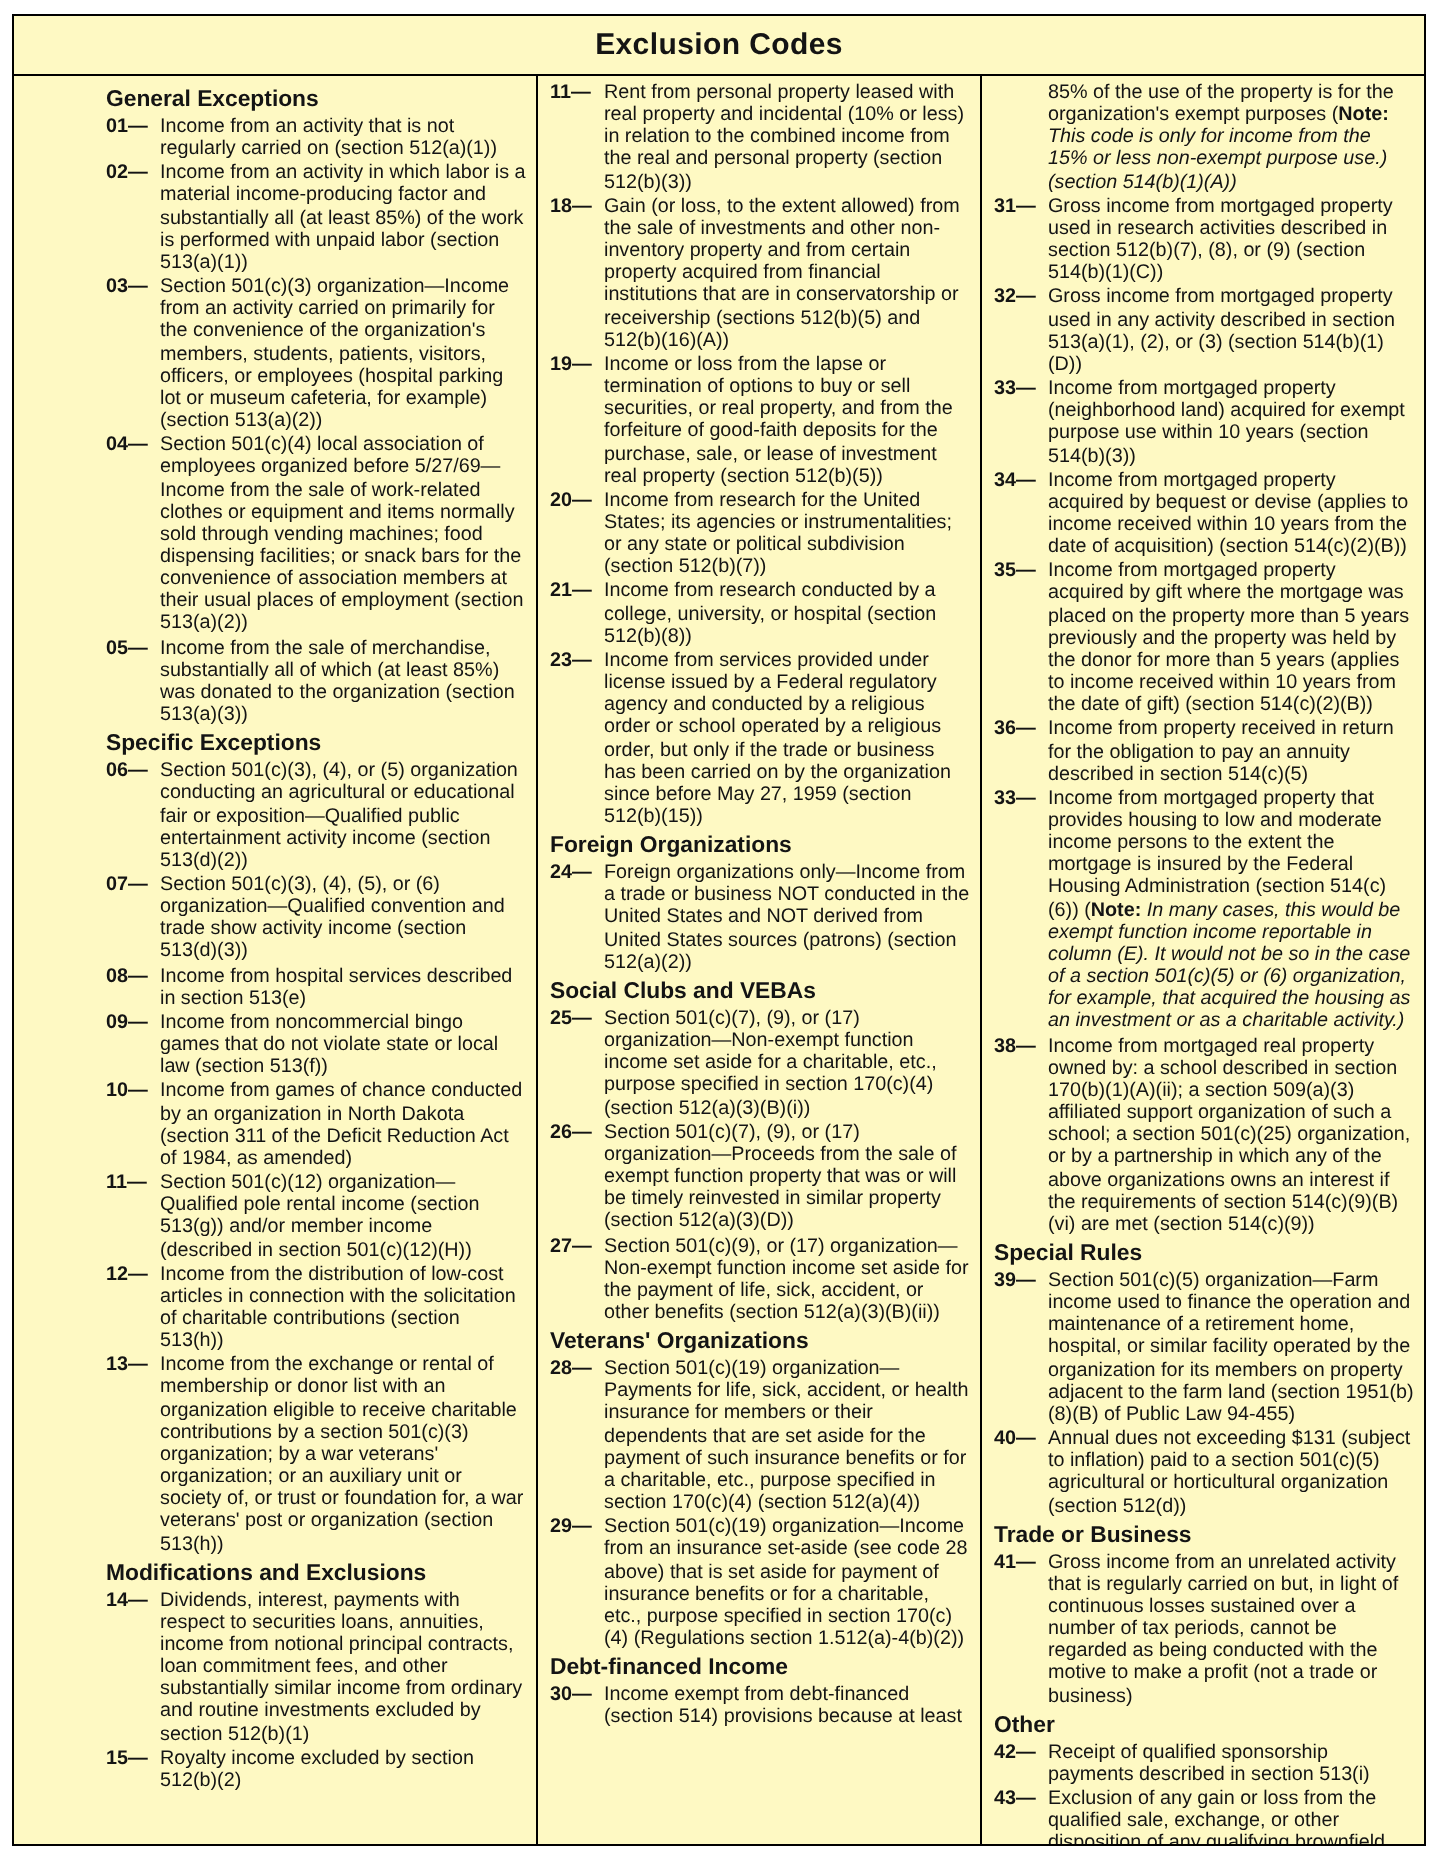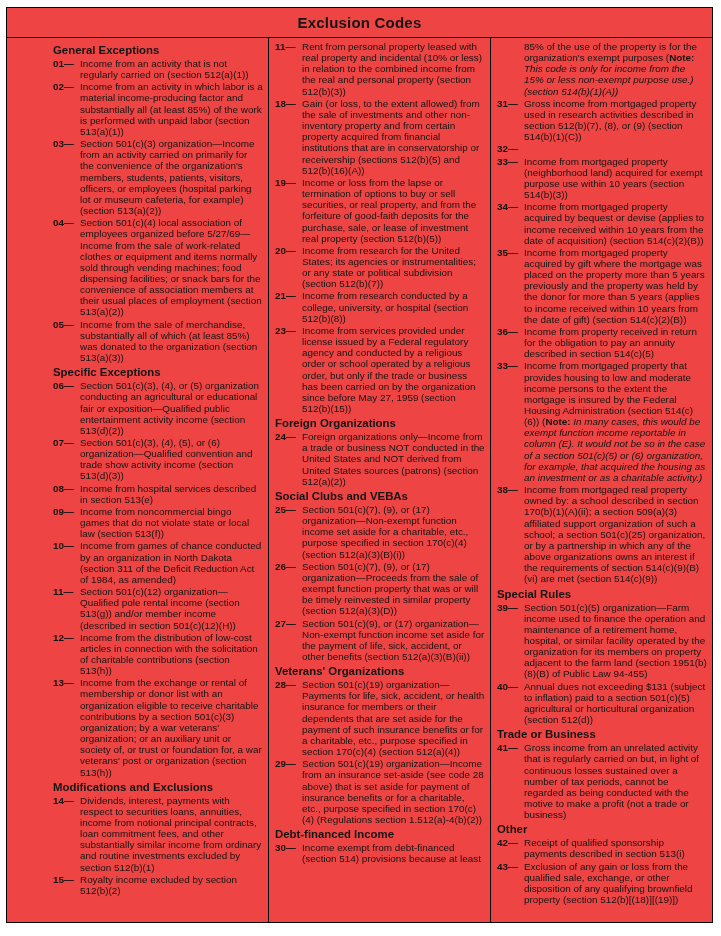--- a/index.html
+++ b/index.html
@@ -3,21 +3,21 @@
 <meta charset="utf-8">
 <style>
   html,body{margin:0;padding:0;background:#fff;}
   body{
     width:721px;height:936px;position:relative;overflow:hidden;
     font-family:"Liberation Sans","DejaVu Sans",sans-serif;
     color:#141414;-webkit-font-smoothing:antialiased;
   }
   .sheet{
     position:absolute;left:6px;top:7px;width:707px;height:916px;
-    border:1.5px solid #000;box-sizing:border-box;background:#ef4444;
+    border:1.5px solid #000;box-sizing:border-box;background:#fef9c3;
   }
   .title-band{
     height:30px;border-bottom:1.5px solid #000;box-sizing:border-box;
     display:flex;align-items:center;justify-content:center;
   }
   .title{font-size:15px;font-weight:bold;letter-spacing:.2px;}
   .cols{display:flex;height:calc(100% - 30px);margin-left:40px;}
   .col{
     flex:1 1 0;box-sizing:border-box;padding:3px 4px 0 6px;
     border-right:1.5px solid #000;overflow:hidden;
@@ -168,20 +168,21 @@
         <div class="item cont">
           <span class="num"></span>
           <span class="txt"><span class="n">85% of the use of the property is for the organization's exempt purposes (</span><span class="b">Note:</span><span class="i"> This code is only for income from the 15% or less non-exempt purpose use.) (section 514(b)(1)(A))</span></span>
         </div>
         <div class="item">
           <span class="num">31—</span>
           <span class="txt"><span class="n">Gross income from mortgaged property used in research activities described in section 512(b)(7), (8), or (9) (section 514(b)(1)(C))</span></span>
         </div>
         <div class="item">
           <span class="num">32—</span>
+          <span class="txt"><span class="n">Gross income from mortgaged property used in any activity described in section 513(a)(1), (2), or (3) (section 514(b)(1)(D))</span></span>
         </div>
         <div class="item">
           <span class="num">33—</span>
           <span class="txt"><span class="n">Income from mortgaged property (neighborhood land) acquired for exempt purpose use within 10 years (section 514(b)(3))</span></span>
         </div>
         <div class="item">
           <span class="num">34—</span>
           <span class="txt"><span class="n">Income from mortgaged property acquired by bequest or devise (applies to income received within 10 years from the date of acquisition) (section 514(c)(2)(B))</span></span>
         </div>
         <div class="item">

